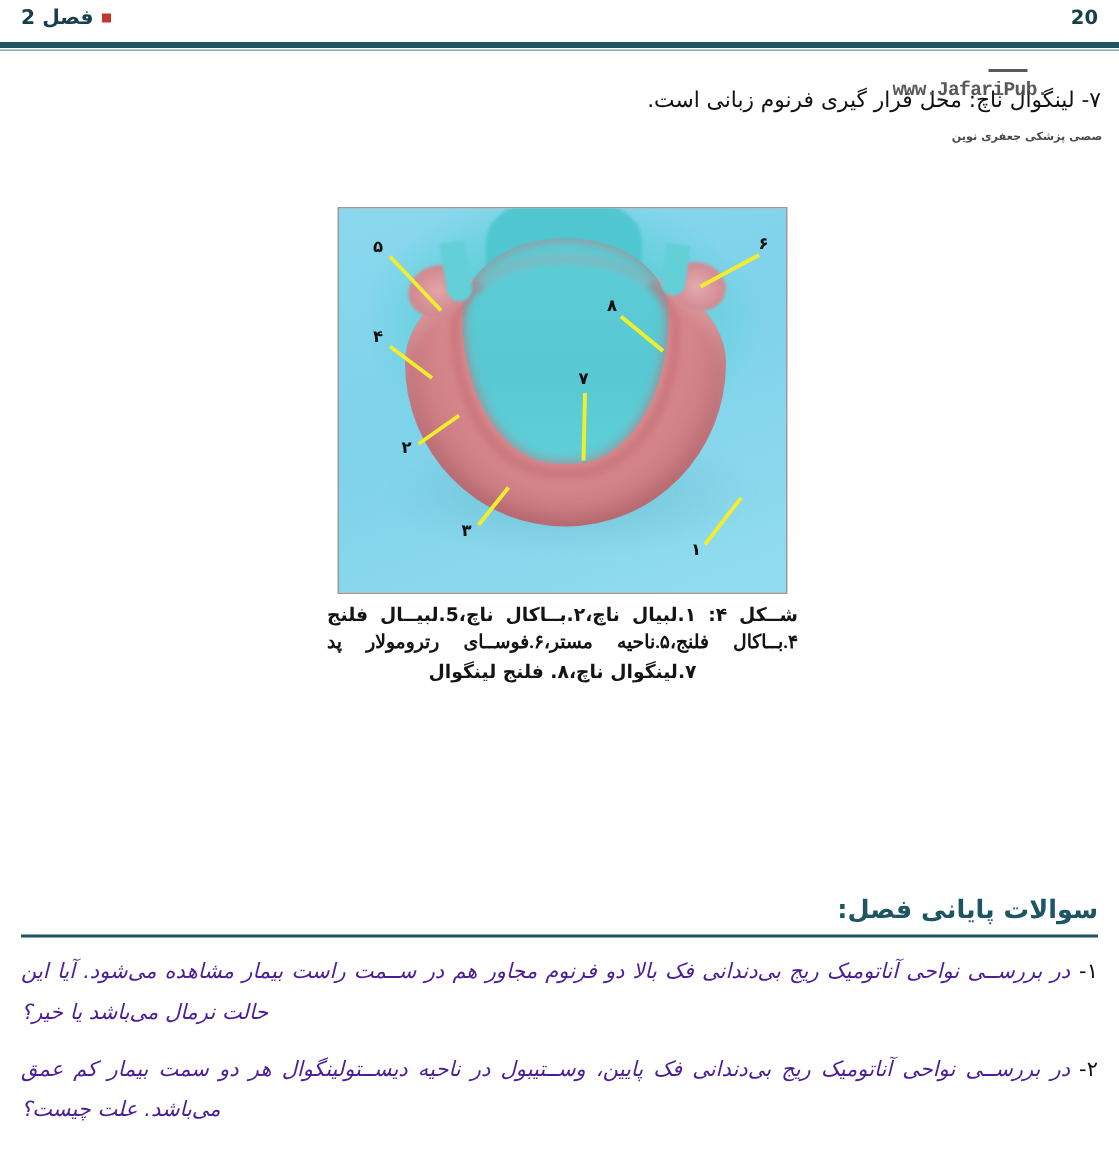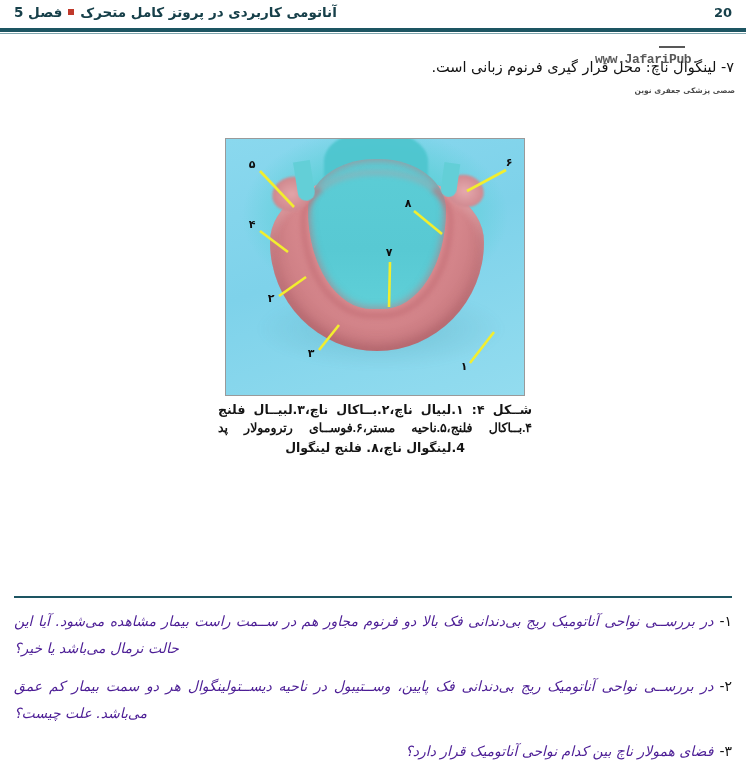--- a/index.html
+++ b/index.html
@@ -352,23 +352,22 @@
   }
   .question-text.two-line {
     text-align: justify;
     text-align-last: left;
   }
 </style>
 </head>
 <body>
 
 <div class="page-header">
-  <span class="header-chapter">فصل 5</span>
+  <span class="header-chapter">فصل 2</span>
   <span class="header-bullet"></span>
-  <span class="header-title">آناتومی کاربردی در پروتز کامل متحرک</span>
   <span class="header-spacer"></span>
   <span class="page-number">20</span>
 </div>
 <div class="header-rule"></div>
 <div class="header-rule-thin"></div>
 
 <div class="body-block">
   <div class="body-line">۷- لینگوال ناچ: محل قرار گیری فرنوم زبانی است.</div>
 </div>
 
@@ -411,26 +410,27 @@
           <text x="26" y="29" class="lead-num" text-anchor="middle">۵</text>
           <text x="283" y="27" class="lead-num" text-anchor="middle">۶</text>
           <text x="163" y="117" class="lead-num" text-anchor="middle">۷</text>
           <text x="182" y="68" class="lead-num" text-anchor="middle">۸</text>
         </g>
     </svg>
   </div>
 </div>
 
 <div class="figure-caption">
-  <span class="caption-line l1">شــکل ۴: ۱.لبیال ناچ،۲.بــاکال ناچ،۳.لبیــال فلنج</span>
+  <span class="caption-line l1">شــکل ۴: ۱.لبیال ناچ،۲.بــاکال ناچ،5.لبیــال فلنج</span>
   <span class="caption-line l2">۴.بــاکال فلنج،۵.ناحیه مستر،۶.فوســای رترومولار پد</span>
-  <span class="caption-line l3">4.لینگوال ناچ،۸. فلنج لینگوال</span>
+  <span class="caption-line l3">۷.لینگوال ناچ،۸. فلنج لینگوال</span>
 </div>
 
 <div class="questions-section">
+  <div class="questions-title">سوالات پایانی فصل:</div>
   <div class="questions-rule"></div>
   <div id="questions-list">
       <div class="question-item">
         <div class="question-num">۱-</div>
         <div class="question-text two-line">در بررســی نواحی آناتومیک ریج بی‌دندانی فک بالا دو فرنوم مجاور هم در ســمت راست بیمار مشاهده می‌شود. آیا این حالت نرمال می‌باشد یا خیر؟</div>
       </div>
       <div class="question-item">
         <div class="question-num">۲-</div>
         <div class="question-text two-line">در بررســی نواحی آناتومیک ریج بی‌دندانی فک پایین، وســتیبول در ناحیه دیســتولینگوال هر دو سمت بیمار کم عمق می‌باشد. علت چیست؟</div>
       </div>

